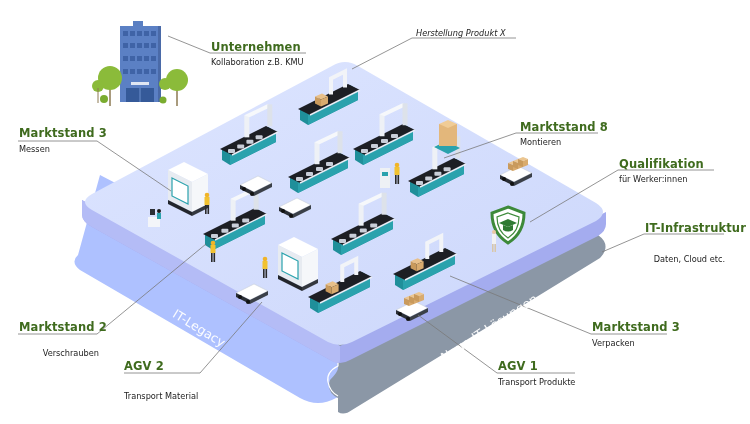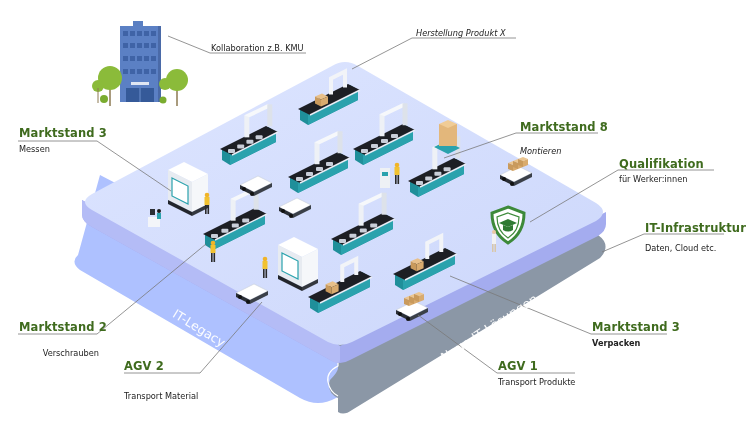--- a/index.html
+++ b/index.html
@@ -332,40 +332,41 @@
     <line x1="497" y1="373" x2="418" y2="315"></line>
     <line x1="591" y1="334" x2="667" y2="334"></line>
     <line x1="591" y1="334" x2="450" y2="276"></line>
   </g>
 </svg>
 
 <div class="band-label" style="left:178px; top:306px; transform:rotate(32deg);">IT-Legacy</div>
 <div class="band-label" style="left:438px; top:352px; transform:rotate(-33deg);">Neue IT Lösungen</div>
 
 <div class="callout" style="left:211px; top:40px; width:96px;">
+  <div class="title">Unternehmen</div>
   <div class="sub" style="margin-top:2px;">Kollaboration z.B. KMU</div>
 </div>
 
 <div class="callout" style="left:416px; top:25px; width:102px;">
   <div class="sub" style="margin-top:2px;font-style:italic;">Herstellung Produkt X</div>
 </div>
 
 <div class="callout" style="left:520px; top:120px; width:80px;">
   <div class="title">Marktstand 8</div>
-  <div class="sub" style="margin-top:11px;font-style:italic;">Montieren</div>
+  <div class="sub" style="margin-top:2px;">Montieren</div>
 </div>
 
 <div class="callout" style="left:619px; top:157px; width:96px;">
   <div class="title">Qualifikation</div>
   <div class="sub" style="margin-top:2px;">für Werker:innen</div>
 </div>
 
 <div class="callout" style="left:645px; top:221px; width:80px;">
   <div class="title">IT-Infrastruktur</div>
-  <div class="sub" style="margin-top:7px;">Daten, Cloud etc.</div>
+  <div class="sub" style="margin-top:18px;text-align:right;">Daten, Cloud etc.</div>
 </div>
 
 <div class="callout" style="left:19px; top:126px; width:80px;">
   <div class="title">Marktstand 3</div>
   <div class="sub" style="margin-top:3px;">Messen</div>
 </div>
 
 <div class="callout" style="left:19px; top:320px; width:80px;">
   <div class="title">Marktstand 2</div>
   <div class="sub" style="margin-top:13px;text-align:right;">Verschrauben</div>
@@ -376,14 +377,14 @@
   <div class="sub" style="margin-top:17px;">Transport Material</div>
 </div>
 
 <div class="callout" style="left:498px; top:359px; width:80px;">
   <div class="title">AGV 1</div>
   <div class="sub" style="margin-top:3px;">Transport Produkte</div>
 </div>
 
 <div class="callout" style="left:592px; top:320px; width:80px;">
   <div class="title">Marktstand 3</div>
-  <div class="sub" style="margin-top:3px;font-weight:bold;">Verpacken</div>
+  <div class="sub" style="margin-top:3px;">Verpacken</div>
 </div>
 
 </body></html>

